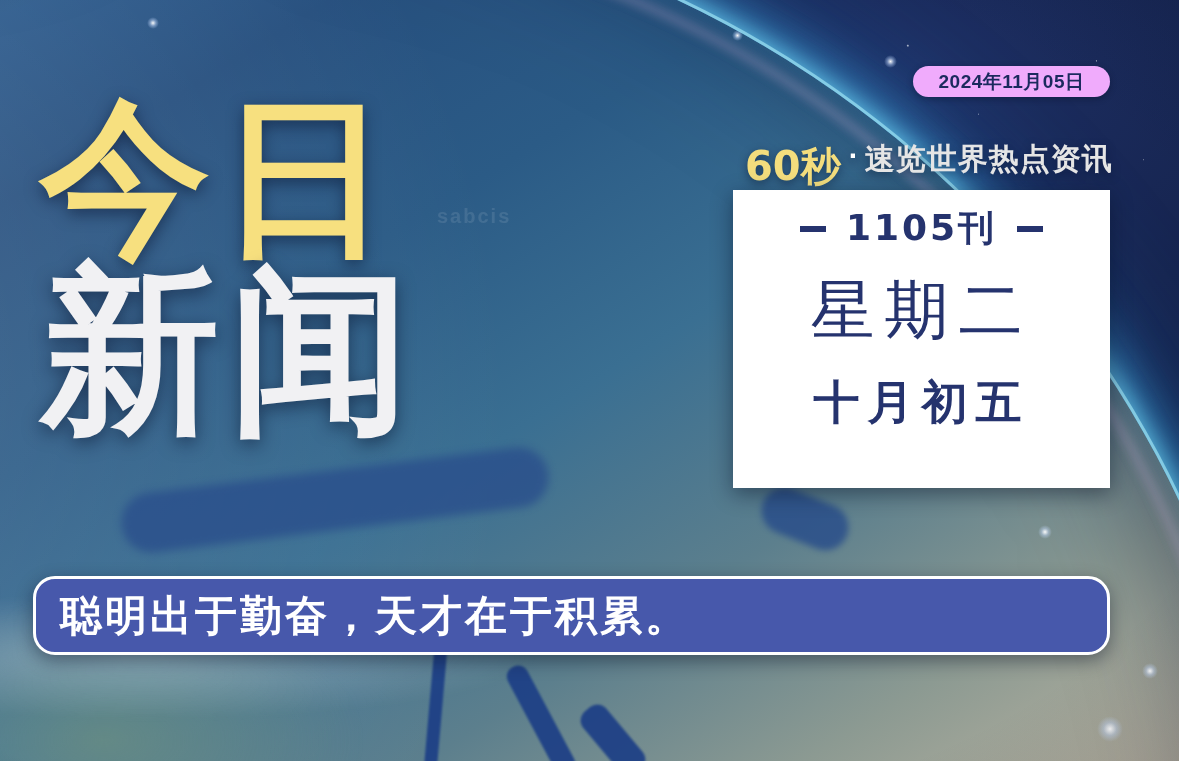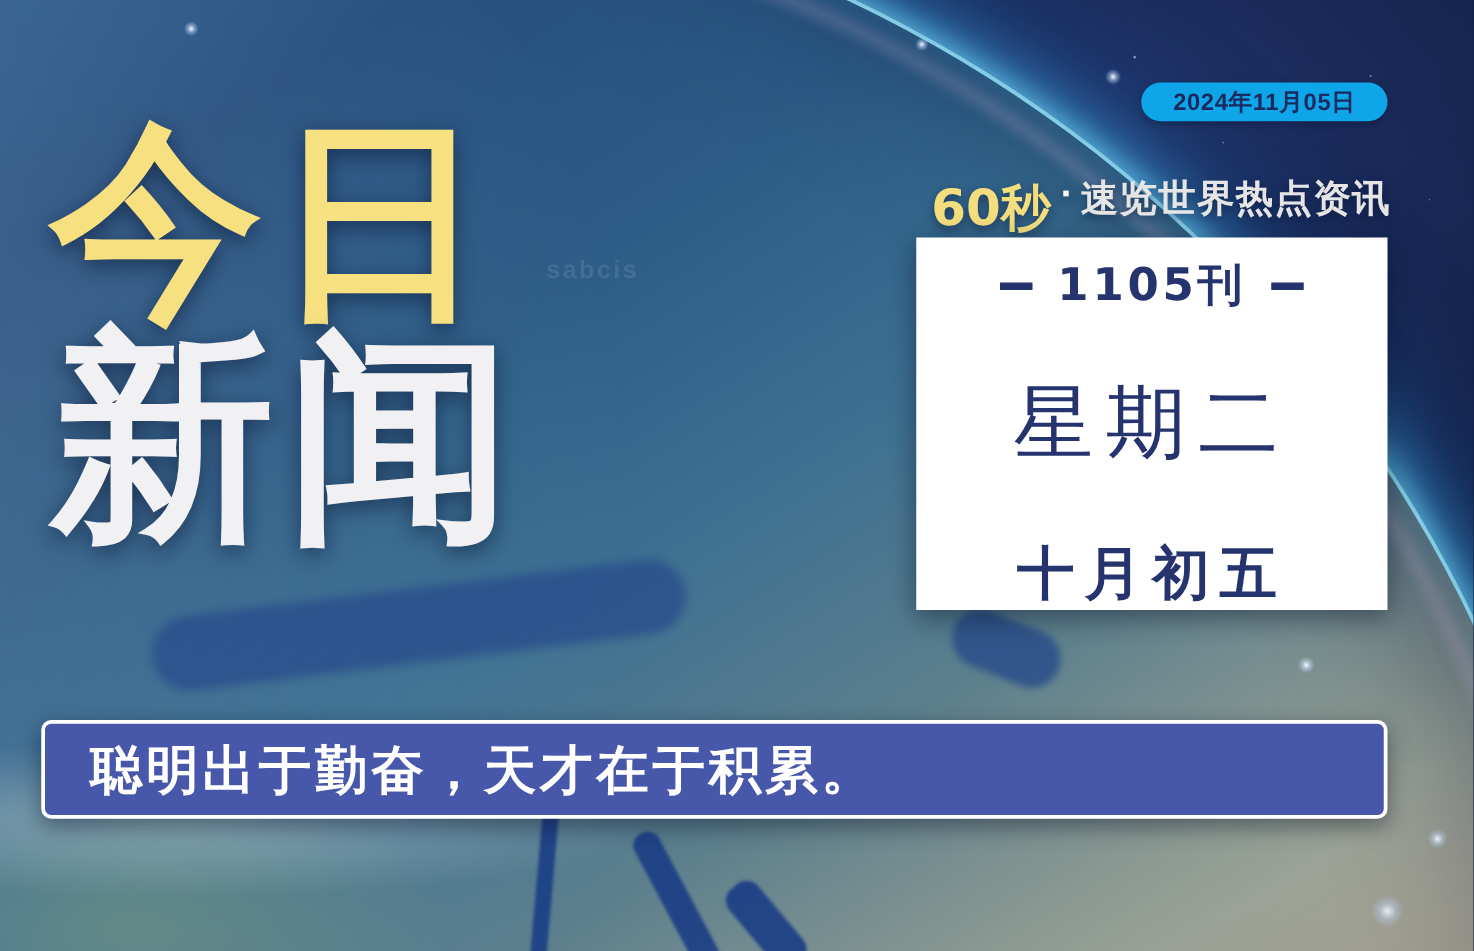--- a/index.html
+++ b/index.html
@@ -206,21 +206,21 @@
     color:#f1f1f3;
     margin-top:12px;
     text-shadow:0 5px 18px rgba(8,18,46,.55);
   }
 
   
   .date-pill {
     position:absolute;
     left:913px; top:66px;
     width:197px; height:31px;
-    background:#0ea5e9;
+    background:#f0abfc;
     border-radius:16px;
     display:flex; align-items:center; justify-content:center;
     color:#1b2a5e;
     font-size:19px; font-weight:700;
     letter-spacing:.5px;
     box-shadow:0 2px 6px rgba(5,12,35,.35);
   }
 
   .tagline {
     position:absolute;
@@ -249,21 +249,20 @@
 
   .info-card {
     position:absolute;
     left:733px; top:190px;
     width:377px; height:298px;
     background:#ffffff;
     display:flex; flex-direction:column;
     align-items:center; justify-content:flex-start;
     padding-top:14px;
     box-shadow:0 6px 20px rgba(4,10,30,.45);
-    gap:28px;
   }
   .issue {
     font-size:36px; font-weight:800;
     color:#25336e;
     letter-spacing:3px;
     display:flex; align-items:center; gap:20px;
     font-family:"DejaVu Sans","Liberation Sans",sans-serif;
   }
   .issue .dash {
     display:inline-block;
@@ -285,23 +284,23 @@
     font-family:"DejaVu Sans","Liberation Sans",sans-serif;
   }
 
   
   .quote-bar {
     position:absolute;
     left:33px; top:576px;
     width:1077px; height:79px;
     background:#4758ab;
     border:3px solid #ffffff;
-    border-radius:8px;
+    border-radius:22px;
     display:flex; align-items:center;
-    padding-left:36px;
+    padding-left:24px;
     box-shadow:0 6px 18px rgba(4,10,30,.42);
   }
   .quote-bar .quote-text {
     color:#ffffff;
     font-size:42px;
     font-weight:900;
     letter-spacing:3px;
     font-family:"DejaVu Sans","Liberation Sans",sans-serif;
     white-space:nowrap;
   }

